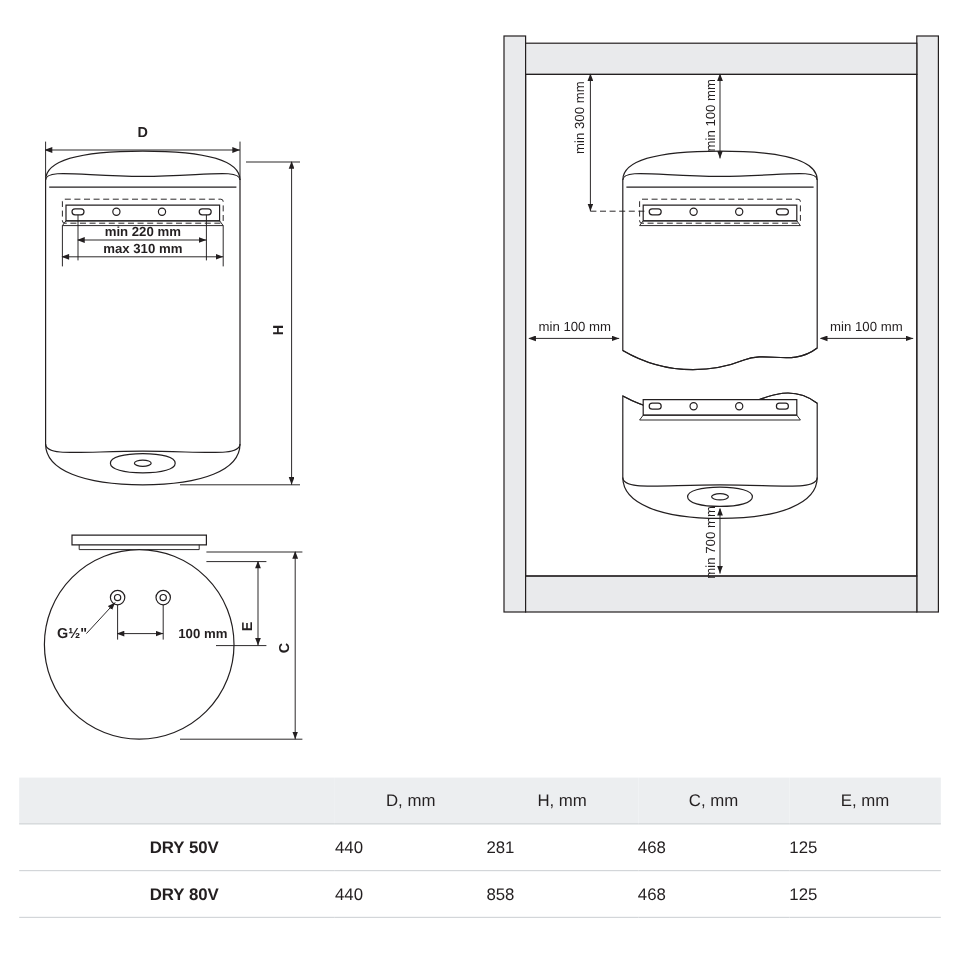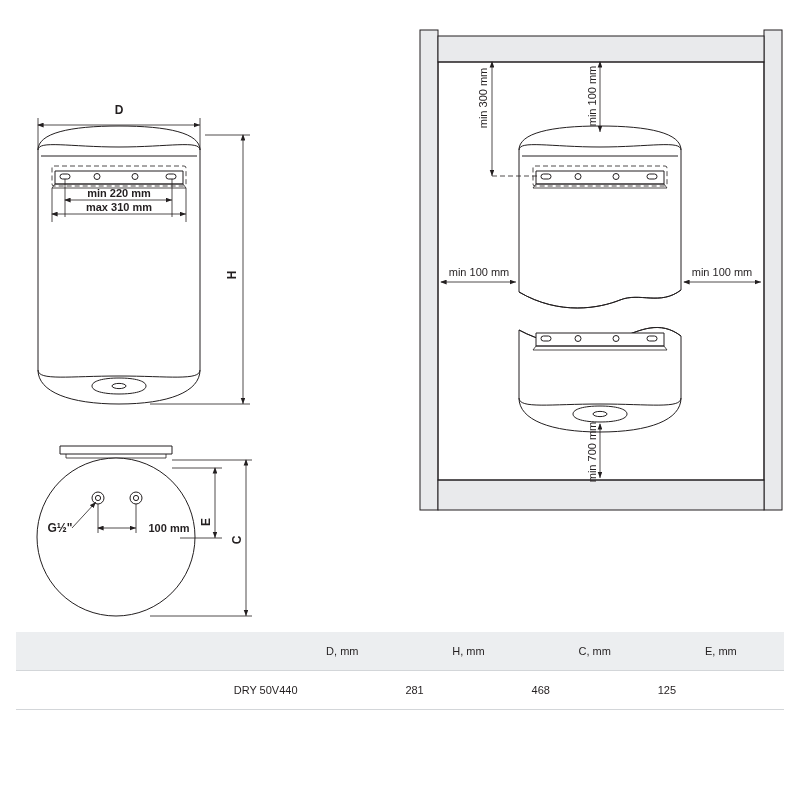--- a/index.html
+++ b/index.html
@@ -67,25 +67,25 @@
   .nofill {
     fill: none;
     stroke: #231f20;
     stroke-width: 1;
   }
 
   
   #spec-table {
     position: absolute;
     left: 16px;
-    top: 632px;
+    top: 648px;
     width: 768px;
     border-collapse: collapse;
     font-family: "Liberation Sans", sans-serif;
-    font-size: 11px;
+    font-size: 14px;
   }
   #spec-table th, #spec-table td {
     padding: 0;
     height: 38px;
     font-weight: normal;
     color: #231f20;
   }
   #spec-table thead th {
     background: #eceef0;
     text-align: center;
@@ -96,22 +96,23 @@
     padding-left: 12px;
   }
   #spec-table tbody td {
     border-top: 1px solid #d3d6d9;
     border-bottom: 1px solid #d3d6d9;
   }
   #spec-table tbody tr:first-child td {
     border-top: 1px solid #d3d6d9;
   }
   #spec-table tbody td.first {
-    text-align: right;
+    text-align: center;
     padding-left: 12px;
+    font-weight: bold;
   }
   .col-name { width: 255px; }
   .col-v { width: 128px; }
 </style>
 </head>
 <body>
 
 <div id="stage">
 
   <svg class="diagram" viewBox="0 0 800 800">
@@ -271,16 +272,23 @@
       </tr>
     </thead>
     <tbody>
       <tr>
         <td class="first">DRY 50V</td>
         <td>440</td>
         <td>281</td>
         <td>468</td>
         <td>125</td>
       </tr>
+      <tr>
+        <td class="first">DRY 80V</td>
+        <td>440</td>
+        <td>858</td>
+        <td>468</td>
+        <td>125</td>
+      </tr>
     </tbody>
   </table>
 
 </div>
 
 </body></html>

